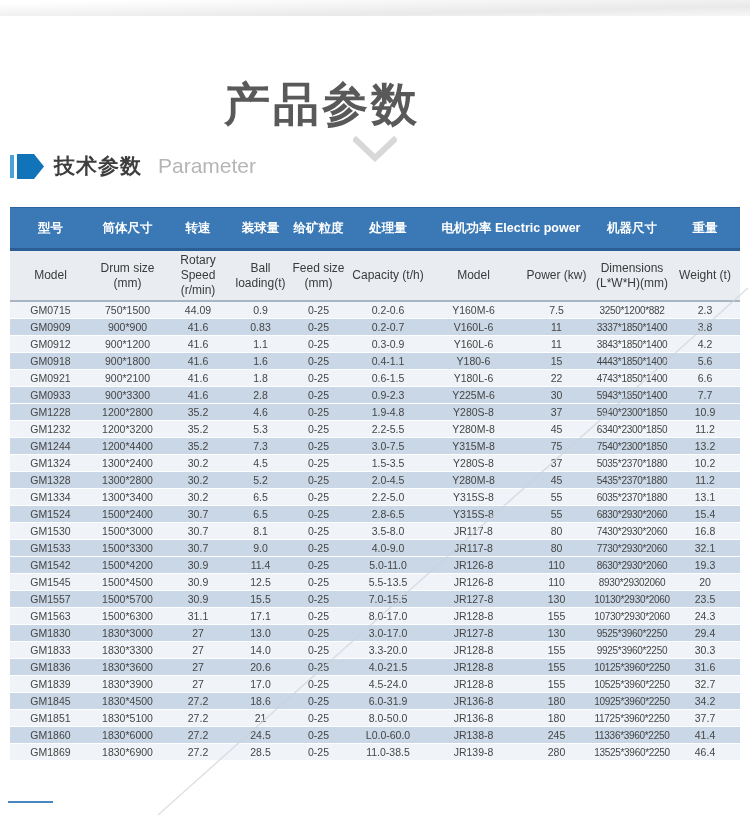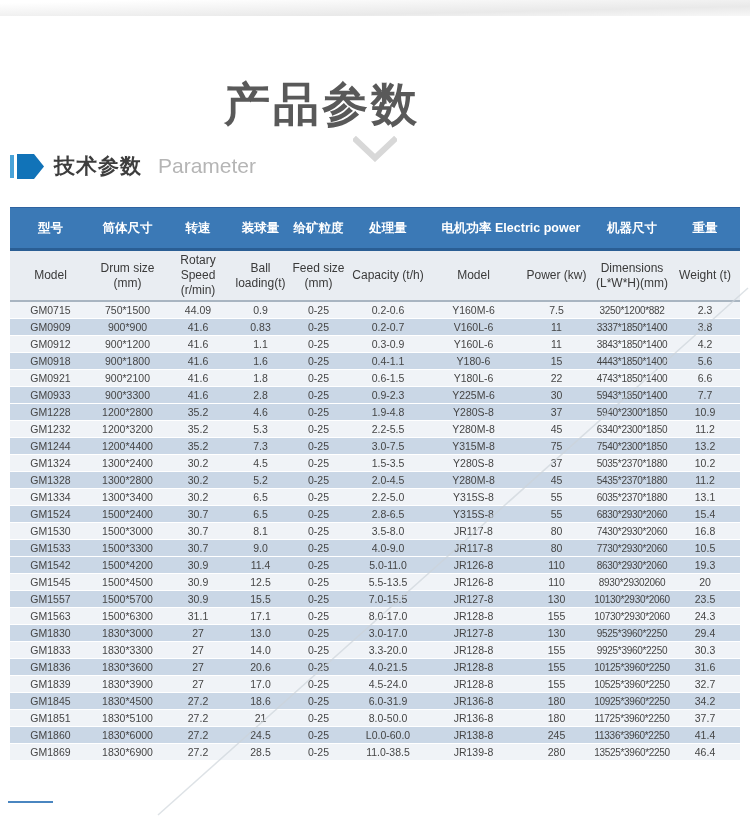--- a/index.html
+++ b/index.html
@@ -345,21 +345,21 @@
         <tr class="even">
           <td>GM1533</td>
           <td>1500*3300</td>
           <td>30.7</td>
           <td>9.0</td>
           <td>0-25</td>
           <td>4.0-9.0</td>
           <td>JR117-8</td>
           <td>80</td>
           <td class="dim">7730*2930*2060</td>
-          <td>10.5</td>
+          <td>32.1</td>
         </tr>
         <tr class="even">
           <td>GM1542</td>
           <td>1500*4200</td>
           <td>30.9</td>
           <td>11.4</td>
           <td>0-25</td>
           <td>5.0-11.0</td>
           <td>JR126-8</td>
           <td>110</td>

